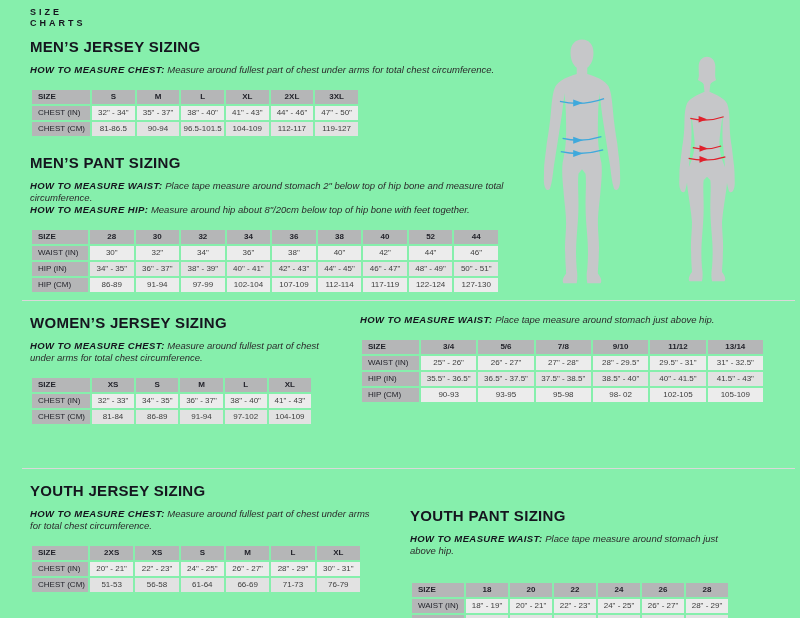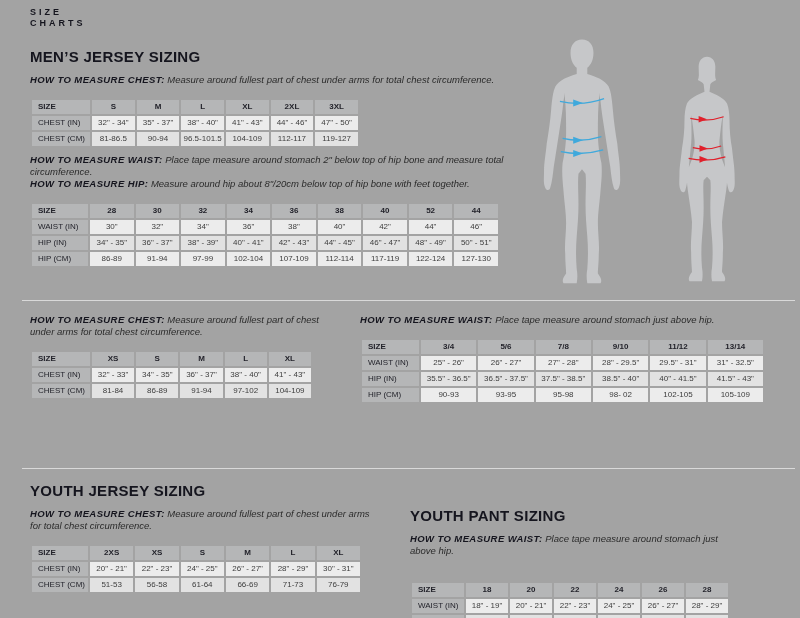--- a/index.html
+++ b/index.html
@@ -1,16 +1,16 @@
 <!DOCTYPE html>
 <html style="--hdr: #b5b6b7; --row-odd: #ececec; --row-even: #e2e2e2; --divider: #d9d9d9;"><head>
 <meta charset="utf-8">
 <style>
   html,body{margin:0;padding:0;background:#fff;}
-  .sheet{position:relative;width:800px;height:618px;background:#a3a3a3;
+  .sheet{position:relative;width:800px;height:618px;background:#86efac;
          font-family:"Liberation Sans",sans-serif;overflow:hidden;color:#15151e;}
 
   .eyebrow{position:absolute;left:30px;top:7px;font-size:9px;font-weight:bold;
            letter-spacing:3px;line-height:11px;color:#15151e;}
 
   .sec{position:absolute;}
   .sec h2{margin:0 0 9px;font-size:15px;font-weight:800;letter-spacing:.3px;color:#15151e;}
   .howto{margin:0;font-size:9.5px;line-height:12px;color:#2b2b2b;font-style:italic;}
   .howto strong{color:#15151e;letter-spacing:.4px;}
 
@@ -41,21 +41,21 @@
 </head>
 <body>
 
 <div class="sheet">
 
   <div class="eyebrow">
     <div>SIZE</div>
     <div>CHARTS</div>
   </div>
 
-  <section class="sec" id="sec-mens-jersey" style="left:30px;top:48px;width:515px">
+  <section class="sec" id="sec-mens-jersey" style="left:30px;top:38px;width:515px">
     <h2>MEN’S JERSEY SIZING</h2>
     <p class="howto">
       <strong>HOW TO MEASURE CHEST:</strong>
       <span>Measure around fullest part of chest under arms for total chest circumference.</span>
     </p>
     <table class="tbl" style="width:330px">
         <colgroup>
           <col class="label-col">
           <col>
           <col>
@@ -92,20 +92,21 @@
             <td>96.5-101.5</td>
             <td>104-109</td>
             <td>112-117</td>
             <td>119-127</td>
           </tr>
         </tbody>
       </table>
   </section>
 
   <section class="sec" id="sec-mens-pant" style="left:30px;top:154px;width:520px">
+    <h2>MEN’S PANT SIZING</h2>
     <p class="howto">
       <strong>HOW TO MEASURE WAIST:</strong>
       <span>Place tape measure around stomach 2" below top of hip bone and measure total circumference.</span>
     </p>
     <p class="howto">
       <strong>HOW TO MEASURE HIP:</strong>
       <span>Measure around hip about 8"/20cm below top of hip bone with feet together.</span>
     </p>
     <table class="tbl" style="width:470px">
         <colgroup>
@@ -216,20 +217,21 @@
       <path class="mline" d="M33,117 Q50,121 67,115" stroke="#e0202b"></path>
       <polygon points="41,114 41,122 51,118" fill="#e0202b"></polygon>
       <path class="mline" d="M28,130 Q50,135 72,128" stroke="#e0202b"></path>
       <polygon points="41,127 41,135 51,131" fill="#e0202b"></polygon>
     </g>
   </svg>
 
   <div class="divider" style="top:300px"></div>
 
   <section class="sec" id="sec-womens-jersey" style="left:30px;top:314px;width:300px">
+    <h2>WOMEN’S JERSEY SIZING</h2>
     <p class="howto">
       <strong>HOW TO MEASURE CHEST:</strong>
       <span>Measure around fullest part of chest under arms for total chest circumference.</span>
     </p>
     <table class="tbl" style="width:283px">
         <colgroup>
           <col class="label-col">
           <col>
           <col>
           <col>

